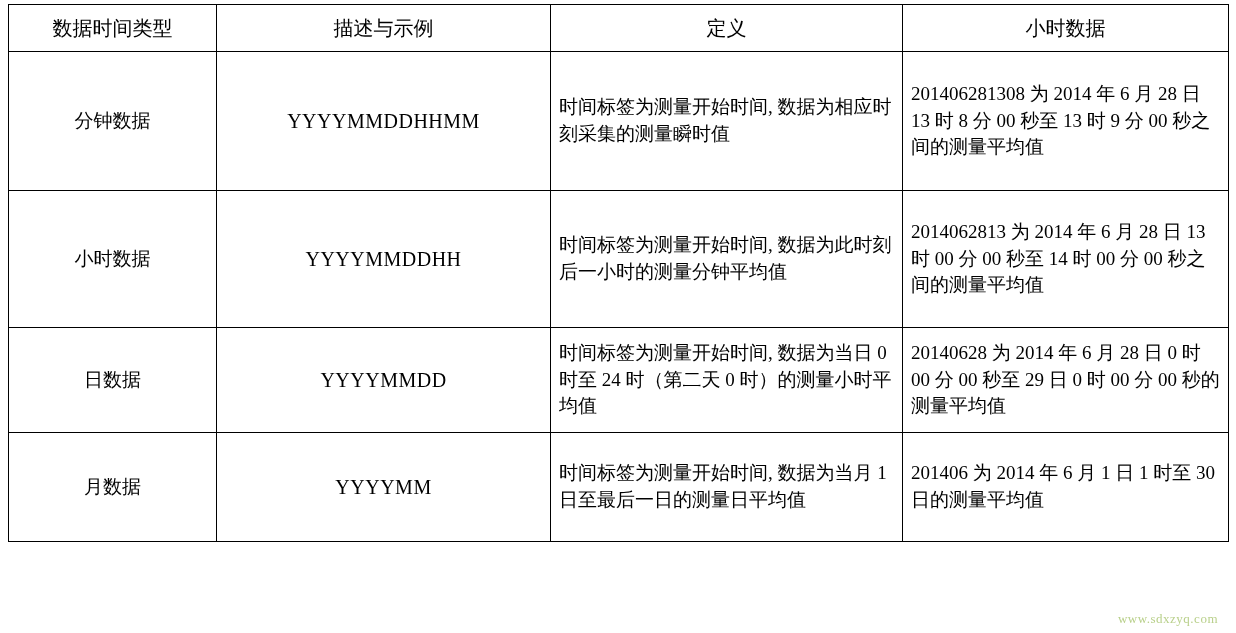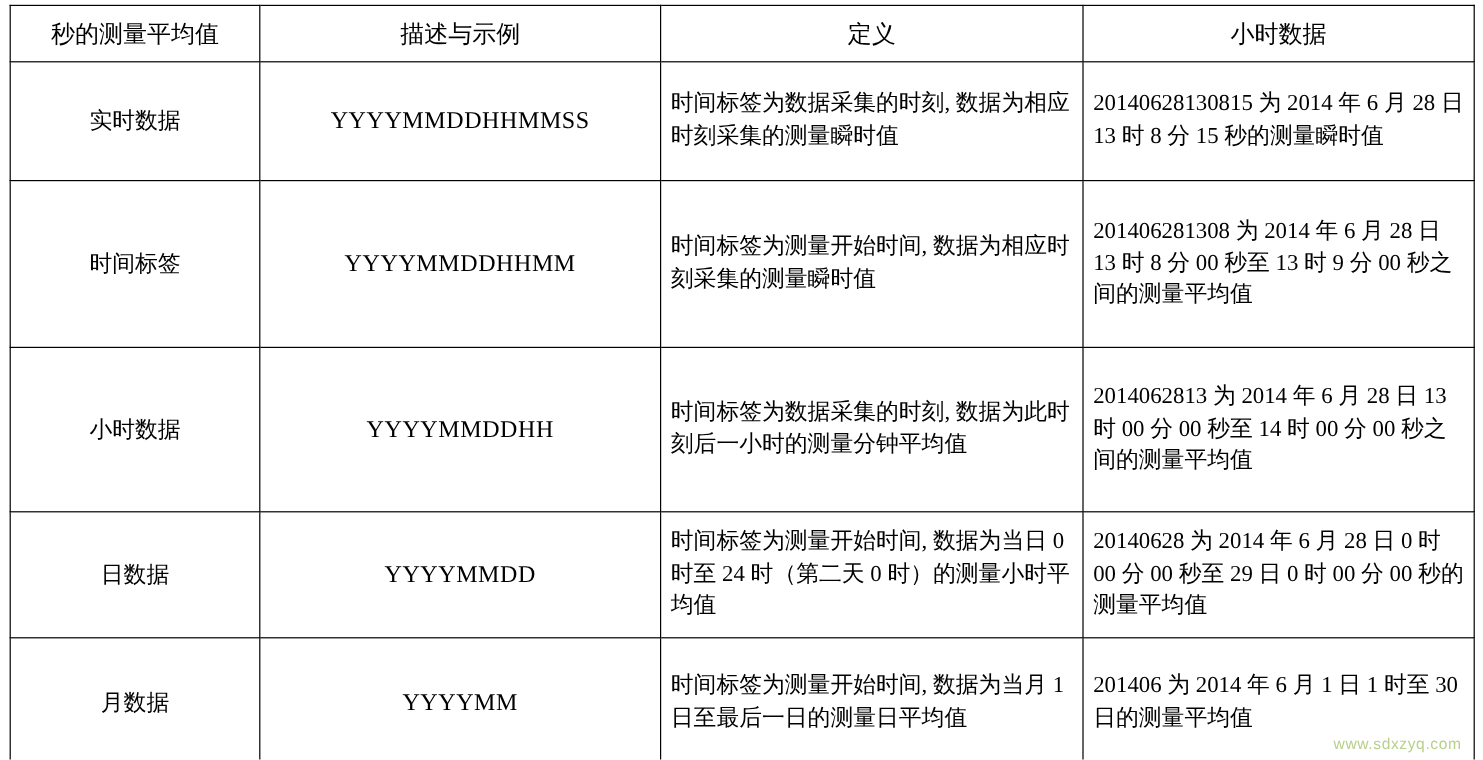--- a/index.html
+++ b/index.html
@@ -64,63 +64,57 @@
   .row-r1 td { height: 90px; }
   .row-r2 td { height: 130px; }
   .row-r3 td { height: 128px; }
   .row-r4 td { height: 96px; }
   .row-r5 td { height: 100px; }
 
   .watermark {
     position: absolute;
     right: 18px;
     bottom: 6px;
-    font-family: Liberation Sans, sans-serif;
+    font-family: Liberation Serif, serif;
     font-size: 13px;
     color: #b9d08b;
     letter-spacing: 0.5px;
     user-select: none;
   }
 </style>
 </head>
 <body>
 
 <div class="table-wrap">
   <table class="data-table">
     <colgroup>
       <col class="c0">
       <col class="c1">
       <col class="c2">
       <col class="c3">
     </colgroup>
     <thead>
       <tr>
-        <td>秒的测量平均值</td>
+        <td>数据时间类型</td>
         <td>描述与示例</td>
         <td>定义</td>
         <td>小时数据</td>
       </tr>
     </thead>
     <tbody>
-      <tr class="row-r1">
-        <td class="type-cell">实时数据</td>
-        <td class="tag-cell">YYYYMMDDHHMMSS</td>
-        <td class="def-cell">时间标签为数据采集的时刻, 数据为相应时刻采集的测量瞬时值</td>
-        <td class="desc-cell">20140628130815 为 2014 年 6 月 28 日 13 时 8 分 15 秒的测量瞬时值</td>
-      </tr>
       <tr class="row-r2">
-        <td class="type-cell">时间标签</td>
+        <td class="type-cell">分钟数据</td>
         <td class="tag-cell">YYYYMMDDHHMM</td>
         <td class="def-cell">时间标签为测量开始时间, 数据为相应时刻采集的测量瞬时值</td>
         <td class="desc-cell">201406281308 为 2014 年 6 月 28 日 13 时 8 分 00 秒至 13 时 9 分 00 秒之间的测量平均值</td>
       </tr>
       <tr class="row-r3">
         <td class="type-cell">小时数据</td>
         <td class="tag-cell">YYYYMMDDHH</td>
-        <td class="def-cell">时间标签为数据采集的时刻, 数据为此时刻后一小时的测量分钟平均值</td>
+        <td class="def-cell">时间标签为测量开始时间, 数据为此时刻后一小时的测量分钟平均值</td>
         <td class="desc-cell">2014062813 为 2014 年 6 月 28 日 13 时 00 分 00 秒至 14 时 00 分 00 秒之间的测量平均值</td>
       </tr>
       <tr class="row-r4">
         <td class="type-cell">日数据</td>
         <td class="tag-cell">YYYYMMDD</td>
         <td class="def-cell">时间标签为测量开始时间, 数据为当日 0 时至 24 时（第二天 0 时）的测量小时平均值</td>
         <td class="desc-cell">20140628 为 2014 年 6 月 28 日 0 时 00 分 00 秒至 29 日 0 时 00 分 00 秒的测量平均值</td>
       </tr>
       <tr class="row-r5">
         <td class="type-cell">月数据</td>

